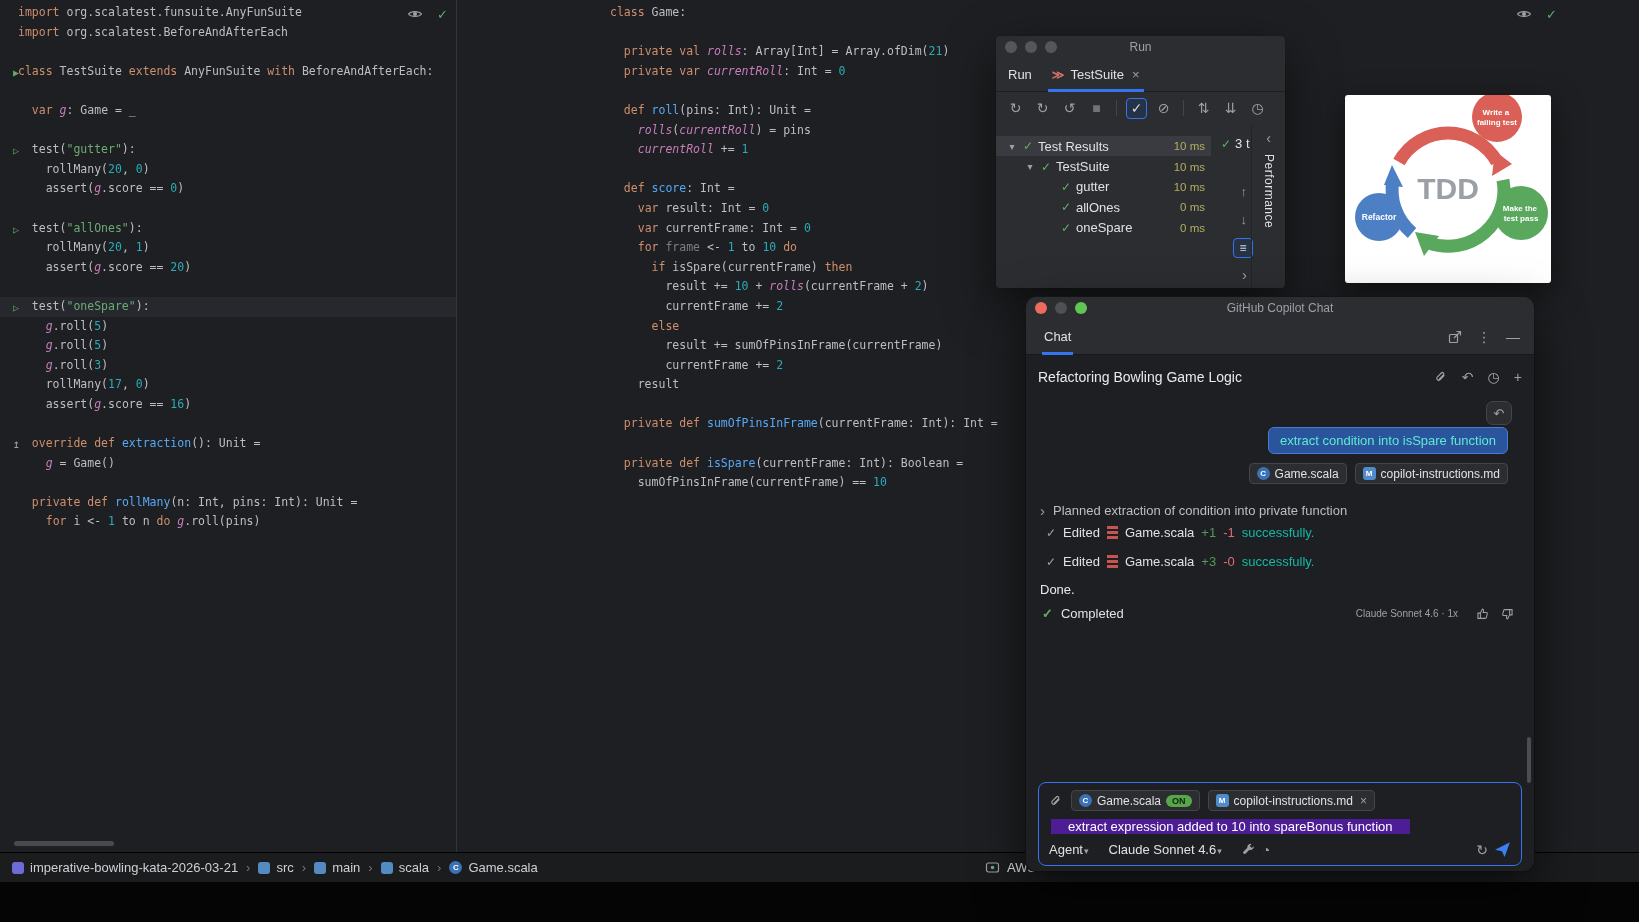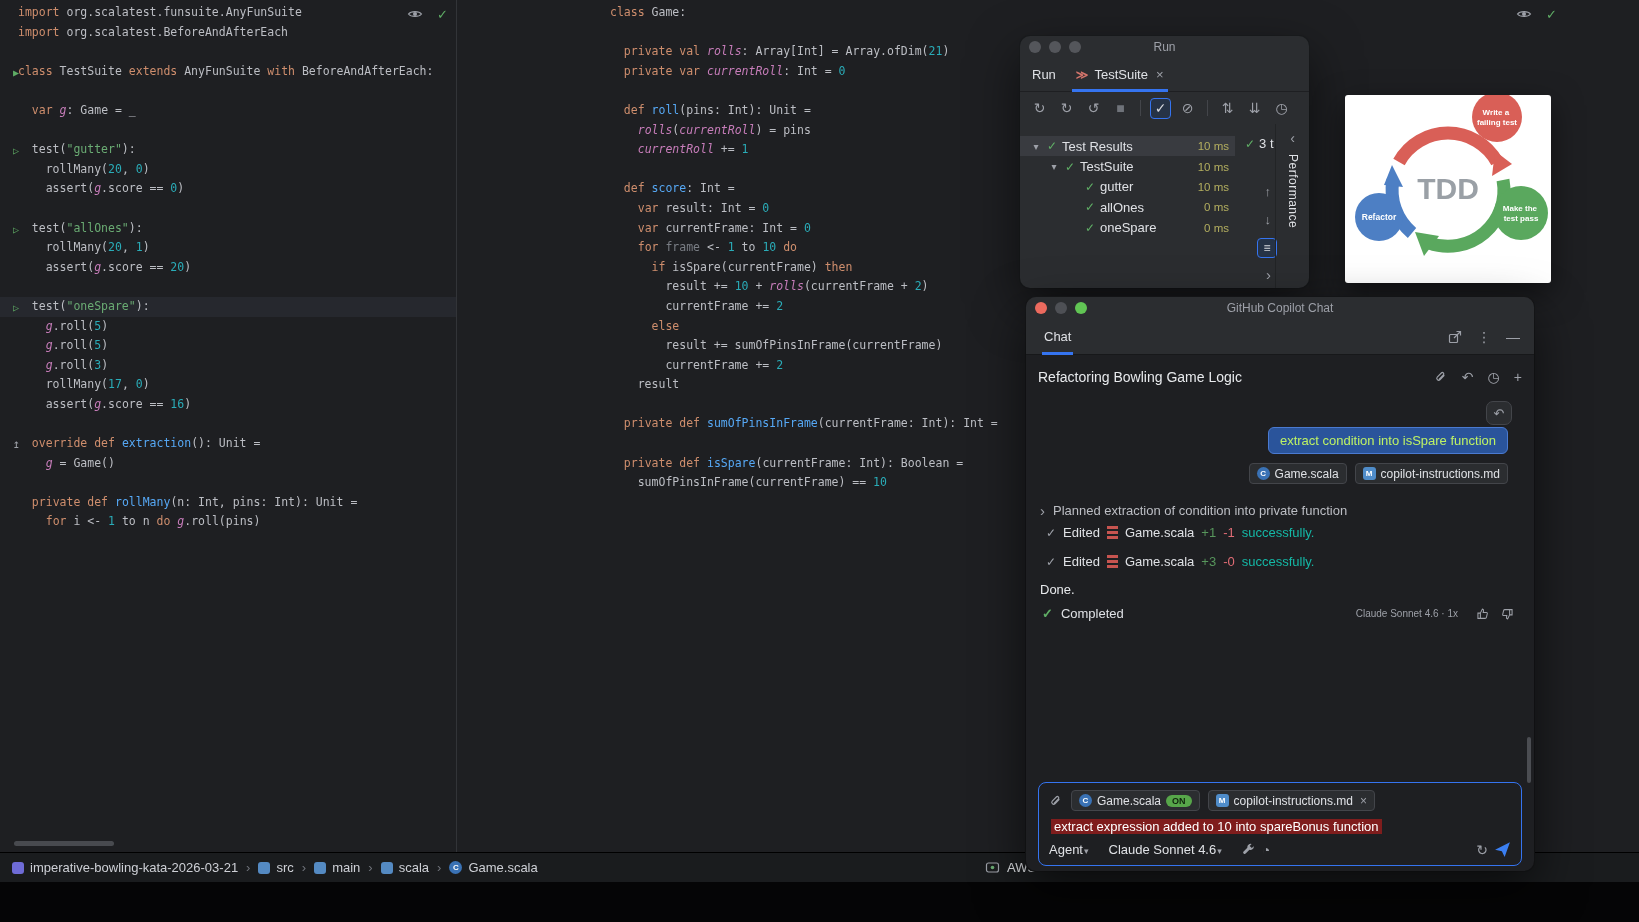--- a/index.html
+++ b/index.html
@@ -35,21 +35,21 @@
   .bsep{color:#6f737a;margin:0 8px;font-size:13px;}
   .bicon{width:12px;height:12px;border-radius:3px;display:inline-block;}
   .bicon.project{background:#6e6bd6;}
   .bicon.folder{background:#548ac2;}
   .cicon{width:13px;height:13px;border-radius:50%;background:#3a72b5;color:#fff;font-size:8px;font-weight:bold;display:inline-flex;align-items:center;justify-content:center;}
   .micon{width:13px;height:13px;border-radius:3px;background:#4f8cc9;color:#fff;font-size:8px;font-weight:bold;display:inline-flex;align-items:center;justify-content:center;}
   .sb-right{position:absolute;left:985px;display:flex;align-items:center;gap:7px;color:#dfe1e5;}
   .blackstrip{position:absolute;left:0;top:882px;width:1639px;height:40px;background:#050506;z-index:1;}
 
   
-  .runwin{position:absolute;left:1020px;top:36px;width:289px;height:252px;background:#2b2d30;border-radius:10px;box-shadow:0 18px 50px rgba(0,0,0,.55),0 0 0 1px #1b1d1f;z-index:5;overflow:hidden;font-size:13px;}
+  .runwin{position:absolute;left:996px;top:36px;width:289px;height:252px;background:#2b2d30;border-radius:4px;box-shadow:0 18px 50px rgba(0,0,0,.55),0 0 0 1px #1b1d1f;z-index:5;overflow:hidden;font-size:13px;}
   .wtitle{height:22px;position:relative;display:flex;align-items:center;justify-content:center;color:#9da0a8;font-size:12px;}
   .dots{position:absolute;left:9px;top:5px;display:flex;gap:8px;}
   .dot{width:12px;height:12px;border-radius:50%;background:#54565b;}
   .dot.red{background:#ec6a5e}.dot.dim{background:#4e5055}.dot.green{background:#61c554}
   .rw-tabs{height:34px;display:flex;align-items:center;padding:0 12px;gap:16px;border-bottom:1px solid #1e1f22;}
   .rw-tab{height:34px;display:flex;align-items:center;gap:6px;color:#dfe1e5;}
   .rw-tab.active{box-shadow:inset 0 -3px 0 #3574f0;padding:0 4px;}
   .st-icon{color:#d5756c;font-weight:bold;font-size:12px;}
   .tclose{color:#9da0a8;margin-left:2px;}
   .rw-toolbar{height:32px;display:flex;align-items:center;padding:0 9px;gap:6px;color:#9da0a8;font-size:14px;}
@@ -80,21 +80,21 @@
   .chatwin{position:absolute;left:1026px;top:297px;width:508px;height:574px;background:#1e1f22;border-radius:10px;box-shadow:0 18px 50px rgba(0,0,0,.6),0 0 0 1px #17181a;z-index:6;overflow:hidden;font-size:13px;}
   .chatwin .wtitle{background:#2b2d30;}
   .cw-tabs{height:36px;background:#2b2d30;border-bottom:1px solid #17181a;display:flex;align-items:center;padding:0 16px;position:relative;}
   .cw-tab{height:36px;display:flex;align-items:center;box-shadow:inset 0 -3px 0 #3574f0;padding:0 2px;color:#dfe1e5;}
   .cw-tabicons{position:absolute;right:14px;display:flex;align-items:center;gap:15px;color:#9da0a8;font-size:14px;}
   .cw-body{position:relative;height:516px;}
   .thread-head{position:absolute;top:14px;left:12px;right:12px;display:flex;align-items:center;}
   .thread-title{font-size:14px;color:#e8eaed;}
   .head-icons{margin-left:auto;display:flex;align-items:center;gap:14px;color:#9da0a8;font-size:14px;}
   .undo-btn{position:absolute;top:46px;right:22px;width:26px;height:24px;border:1px solid #43454a;border-radius:7px;background:#2b2d30;display:flex;align-items:center;justify-content:center;color:#9da0a8;}
-  .bubble{position:absolute;top:72px;right:26px;background:#2a549b;border:1px solid #4a7ad1;border-radius:6px;padding:5px 11px;color:#bef264;}
+  .bubble{position:absolute;top:72px;right:26px;background:#2a549b;border:1px solid #4a7ad1;border-radius:6px;padding:5px 11px;color:#5eead4;}
   .ctx-chips{position:absolute;top:108px;right:26px;display:flex;gap:8px;}
   .chip{height:21px;display:inline-flex;align-items:center;gap:5px;background:#2b2d30;border:1px solid #43454a;border-radius:4px;padding:0 7px;font-size:12px;color:#dfe1e5;white-space:nowrap;}
   .chclose{color:#9da0a8;margin-left:2px;}
   .onpill{background:#57a64a;color:#10230d;font-size:9px;font-weight:bold;padding:1px 6px;border-radius:8px;}
   .planned{position:absolute;top:147px;left:14px;display:flex;align-items:center;gap:8px;color:#bcbec4;}
   .planned .pchev{color:#9da0a8;font-size:15px;}
   .edits{position:absolute;top:168px;left:20px;display:flex;flex-direction:column;gap:10px;}
   .edit-row{display:flex;align-items:center;gap:7px;height:19px;}
   .echk{color:#9da0a8;font-size:12px;}
   .sficon{width:11px;height:13px;background:repeating-linear-gradient(to bottom,#c75450 0 3px,transparent 3px 5px);display:inline-block;}
@@ -103,21 +103,21 @@
   .estatus{color:#14b8a6;}
   .done{position:absolute;top:227px;left:14px;color:#e8eaed;}
   .completed{position:absolute;top:251px;left:16px;right:20px;display:flex;align-items:center;gap:8px;}
   .cchk{color:#5fad65;font-weight:bold;}
   .model-info{margin-left:auto;color:#9da0a8;font-size:10px;}
   .thumbs{display:flex;gap:10px;margin-left:10px;}
   .vthumb{position:absolute;right:3px;top:382px;width:4px;height:46px;background:#4b4d52;border-radius:2px;}
   .inbox{position:absolute;left:12px;right:12px;bottom:5px;height:84px;border:1px solid #3574f0;border-radius:8px;background:#1e1f22;}
   .in-row1{position:absolute;top:7px;left:10px;right:10px;display:flex;align-items:center;gap:8px;}
   .in-row2{position:absolute;top:36px;left:12px;right:12px;white-space:nowrap;overflow:hidden;}
-  .sel{background:#7f1d1d;color:#fff;padding:1px 3px;}
+  .sel{background:#4c1d95;color:#fff;padding:1px 17px;}
   .in-row3{position:absolute;bottom:7px;left:10px;right:10px;display:flex;align-items:center;gap:6px;color:#dfe1e5;}
   .ddchev{color:#9da0a8;font-size:9px;margin-left:1px;}
   .in-gap{width:8px;}
   .gray-ic{color:#9da0a8;font-size:14px;}
   .spacer{flex:1;}
   svg.ic{display:block;}
 </style>
 </head>
 <body>
 

